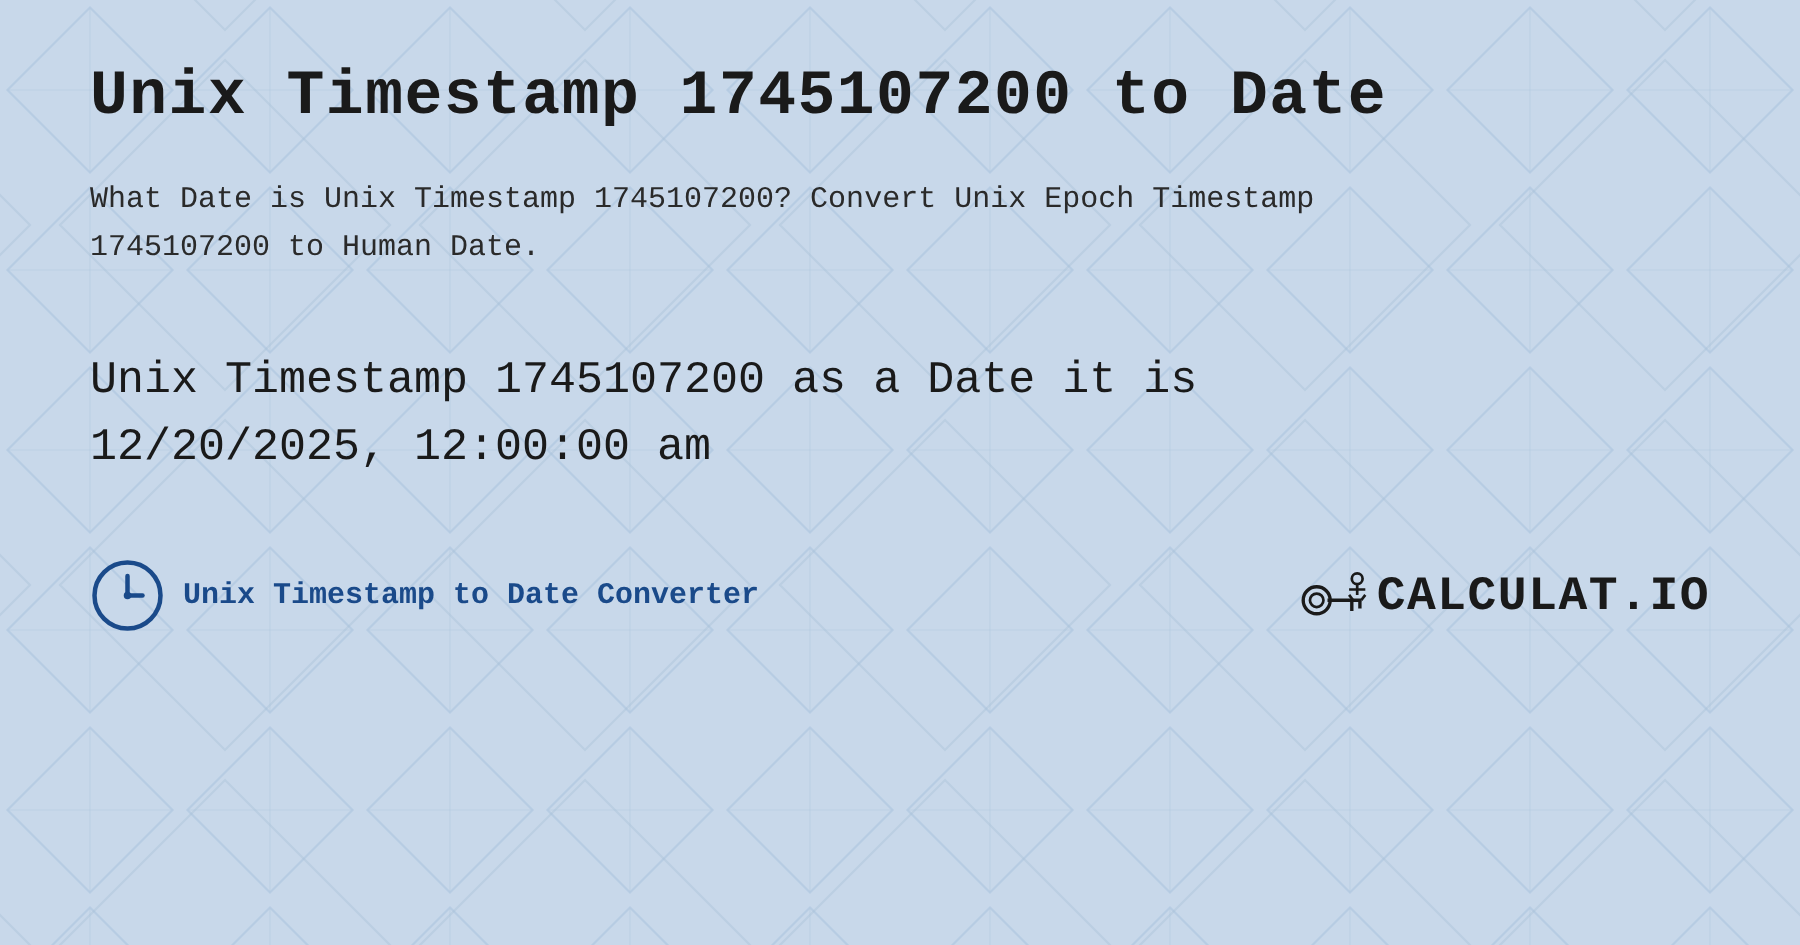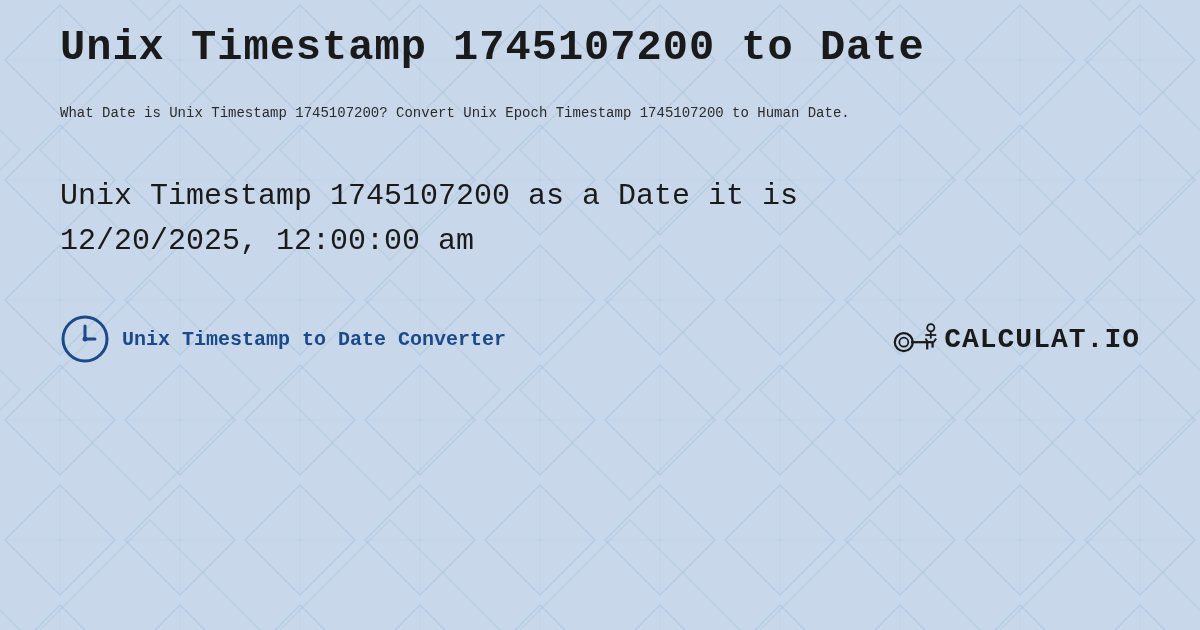--- a/index.html
+++ b/index.html
@@ -23,33 +23,33 @@
       top: 0;
       left: 0;
       width: 100%;
       height: 100%;
       z-index: 0;
     }
 
     .content {
       position: relative;
       z-index: 1;
-      padding: 24px 60px;
+      padding: 40px 60px;
     }
 
     .main-title {
       font-size: 42px;
       font-weight: 900;
       color: #1a1a1a;
       margin-bottom: 30px;
       letter-spacing: 1px;
     }
 
     .description {
-      font-size: 14px;
+      font-size: 20px;
       color: #2a2a2a;
       line-height: 1.6;
       margin-bottom: 50px;
       max-width: 900px;
     }
 
     .result-section {
       margin-bottom: 50px;
     }
 
@@ -90,21 +90,21 @@
       align-items: center;
       gap: 6px;
     }
 
     .logo-icon {
       width: 45px;
       height: 35px;
     }
 
     .logo-text {
-      font-size: 28px;
+      font-size: 32px;
       font-weight: 700;
       color: #1a1a1a;
       letter-spacing: 1px;
     }
   </style>
 </head>
 <body>
 
 <svg class="bg-pattern" xmlns="http://www.w3.org/2000/svg" width="1200" height="630">
   <defs>

